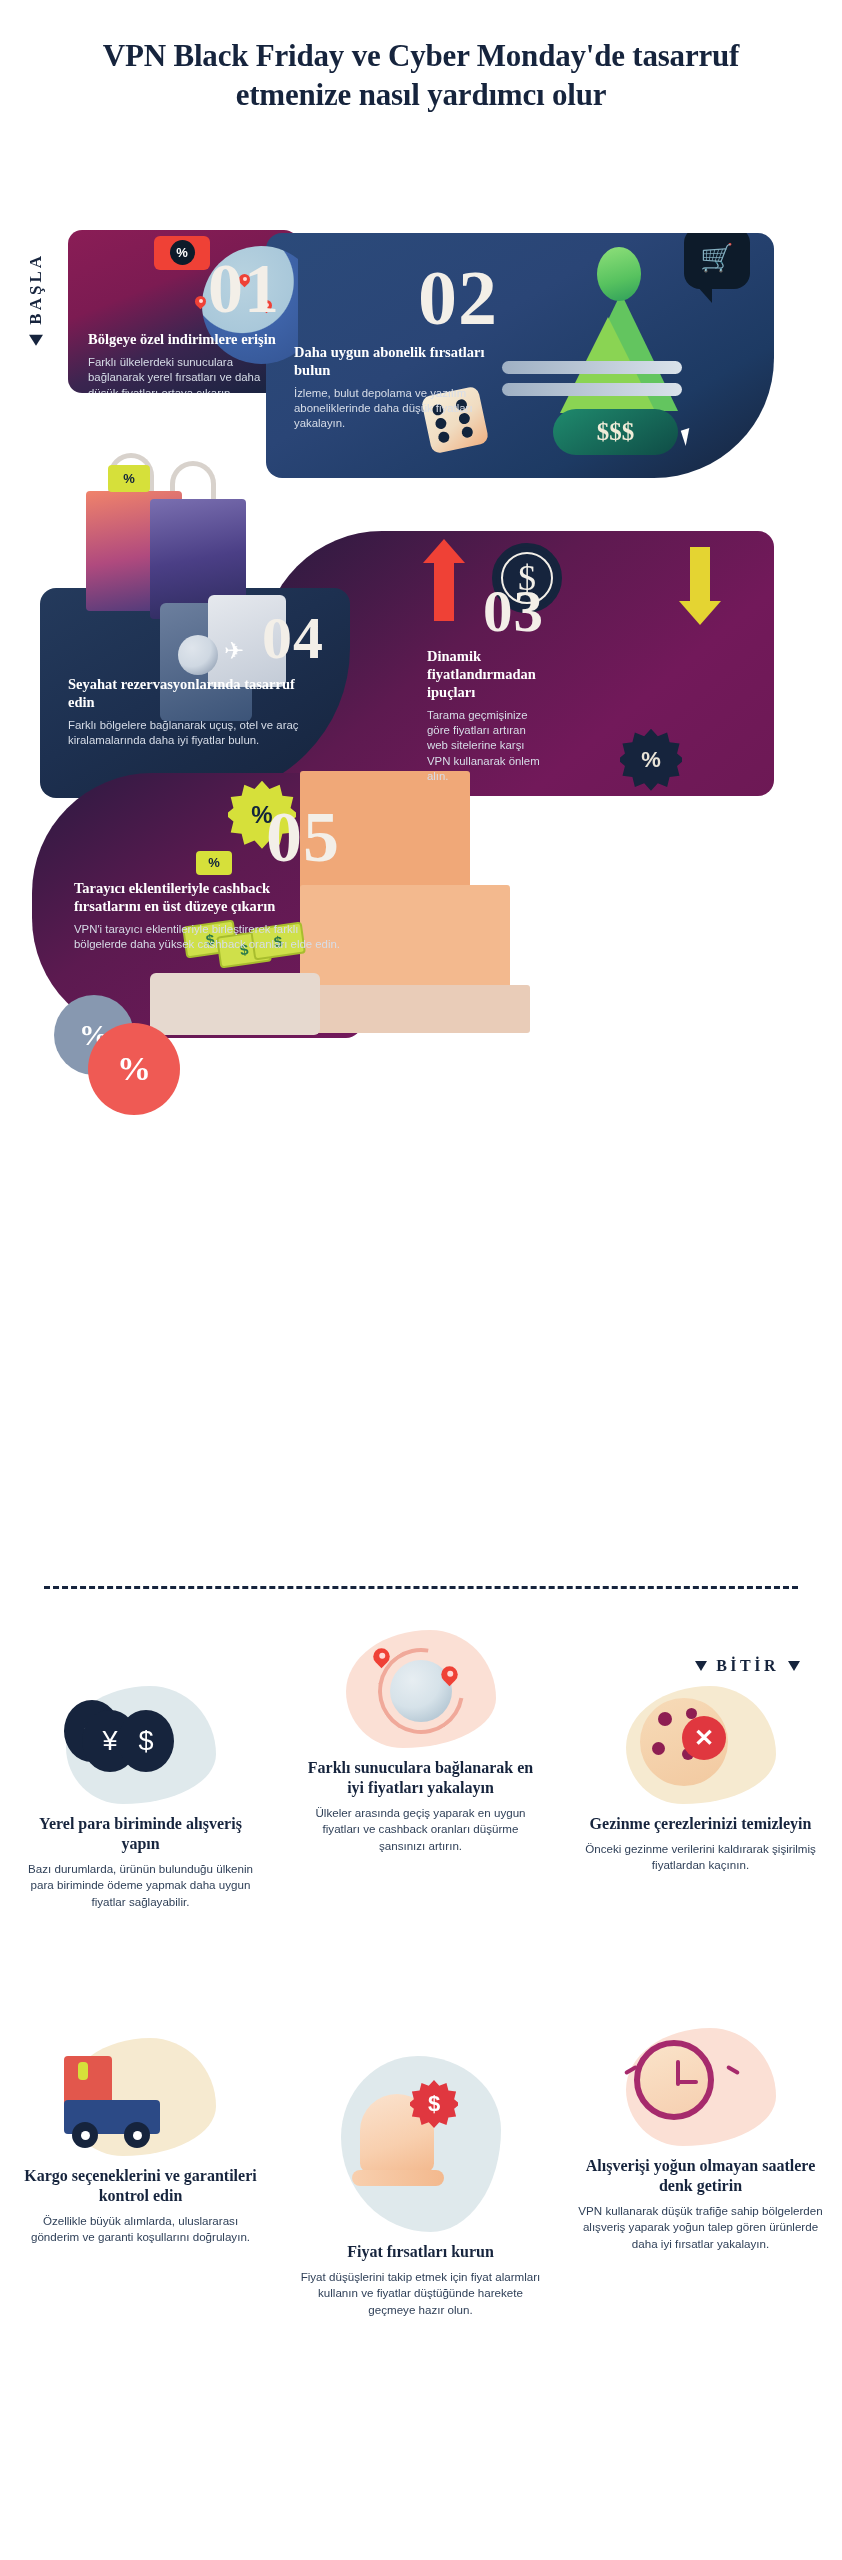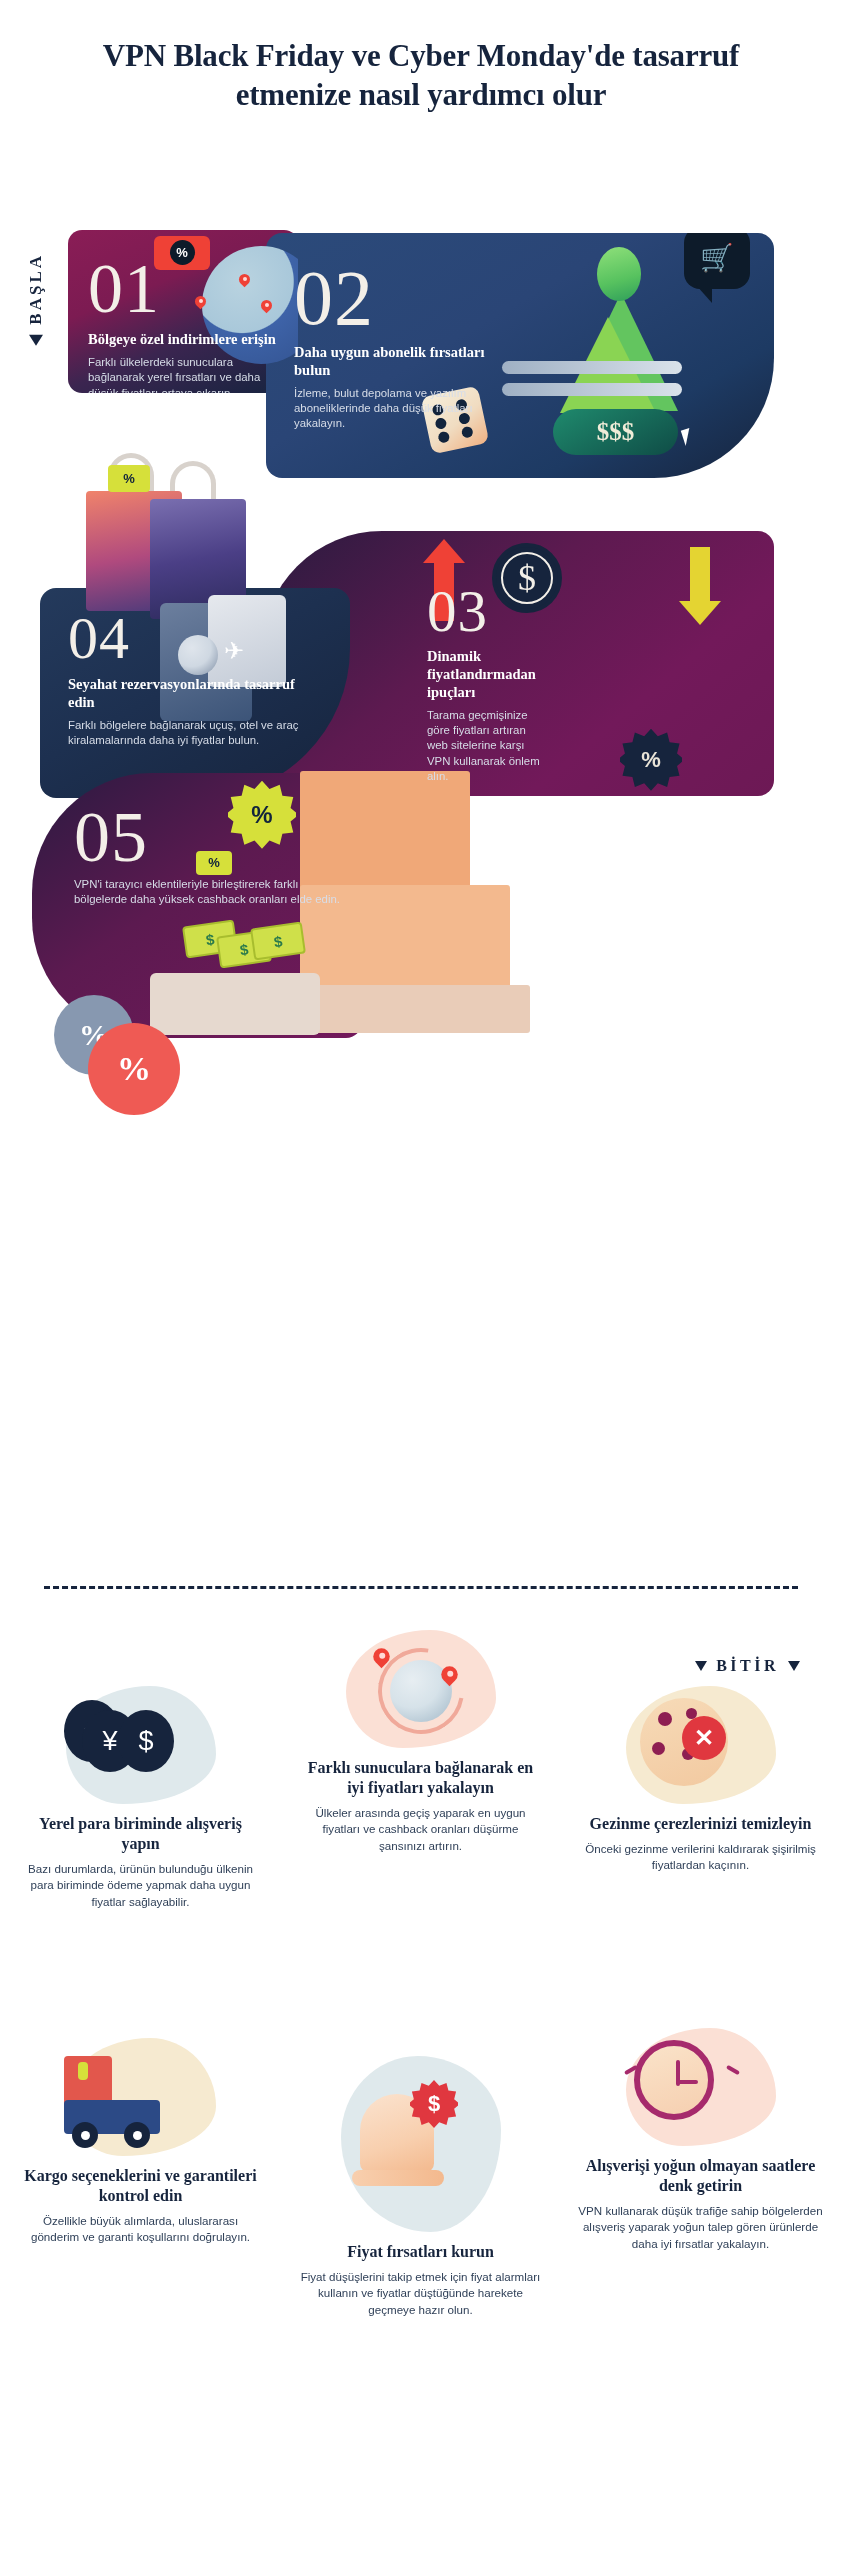--- a/index.html
+++ b/index.html
@@ -66,24 +66,25 @@
     width: 0; height: 0;
     border-left: 6px solid transparent;
     border-right: 6px solid transparent;
     border-top: 10px solid #16243d;
   }
 
   .card { position: absolute; overflow: hidden; }
   .card .num {
     font-family: "Liberation Serif", serif;
     font-size: 70px;
-    font-weight: 400;
+    font-weight: 700;
     color: #f3efe8;
     line-height: 0.95;
     letter-spacing: 1px;
+    text-align: right;
   }
   .card .head {
     font-family: "Liberation Serif", serif;
     font-weight: 700;
     font-size: 14.5px;
     line-height: 1.24;
     color: #ffffff;
     margin-top: 9px;
   }
   .card .body {
@@ -475,20 +476,21 @@
   <div class="art bag b2" style="left:150px; top:366px; width:96px; height:120px;"></div>
   <div class="art yellow-tag" style="left:108px; top:332px;">%</div>
   <div class="art passport" style="left:160px; top:470px;"></div>
   <div class="art ticket" style="left:208px; top:462px;"></div>
   <div class="art globe-sm" style="left:178px; top:502px;"></div>
   <div class="art plane" style="left:224px; top:504px;">✈</div>
 
   <div class="card" id="card5">
     <div class="inner">
       <div class="num" style="font-size:72px;">05</div>
+      <div class="head">Tarayıcı eklentileriyle cashback fırsatlarını en üst düzeye çıkarın</div>
       <div class="body">VPN'i tarayıcı eklentileriyle birleştirerek farklı bölgelerde daha yüksek cashback oranları elde edin.</div>
     </div>
   </div>
 
 
   <div class="art box" style="left:300px; top:638px; width:170px; height:120px; background:#f0a878;"></div>
   <div class="art box" style="left:300px; top:752px; width:210px; height:106px; background:#f3b98e;"></div>
   <div class="art box" style="left:300px; top:852px; width:230px; height:48px; background:#e9ccb8;"></div>
   <div class="art burst dark" style="left:620px; top:596px; width:62px; height:62px; background:#16243d; font-size:22px; clip-path: polygon(50% 0%,61% 12%,76% 6%,80% 22%,96% 24%,92% 40%,104% 50%,92% 60%,96% 76%,80% 78%,76% 94%,61% 88%,50% 100%,39% 88%,24% 94%,20% 78%,4% 76%,8% 60%,-4% 50%,8% 40%,4% 24%,20% 22%,24% 6%,39% 12%);">%</div>
   <div class="art burst" style="left:228px; top:648px; width:68px; height:68px; background:#d6e03a; font-size:24px; clip-path: polygon(50% 0%,61% 12%,76% 6%,80% 22%,96% 24%,92% 40%,104% 50%,92% 60%,96% 76%,80% 78%,76% 94%,61% 88%,50% 100%,39% 88%,24% 94%,20% 78%,4% 76%,8% 60%,-4% 50%,8% 40%,4% 24%,20% 22%,24% 6%,39% 12%);">%</div>

